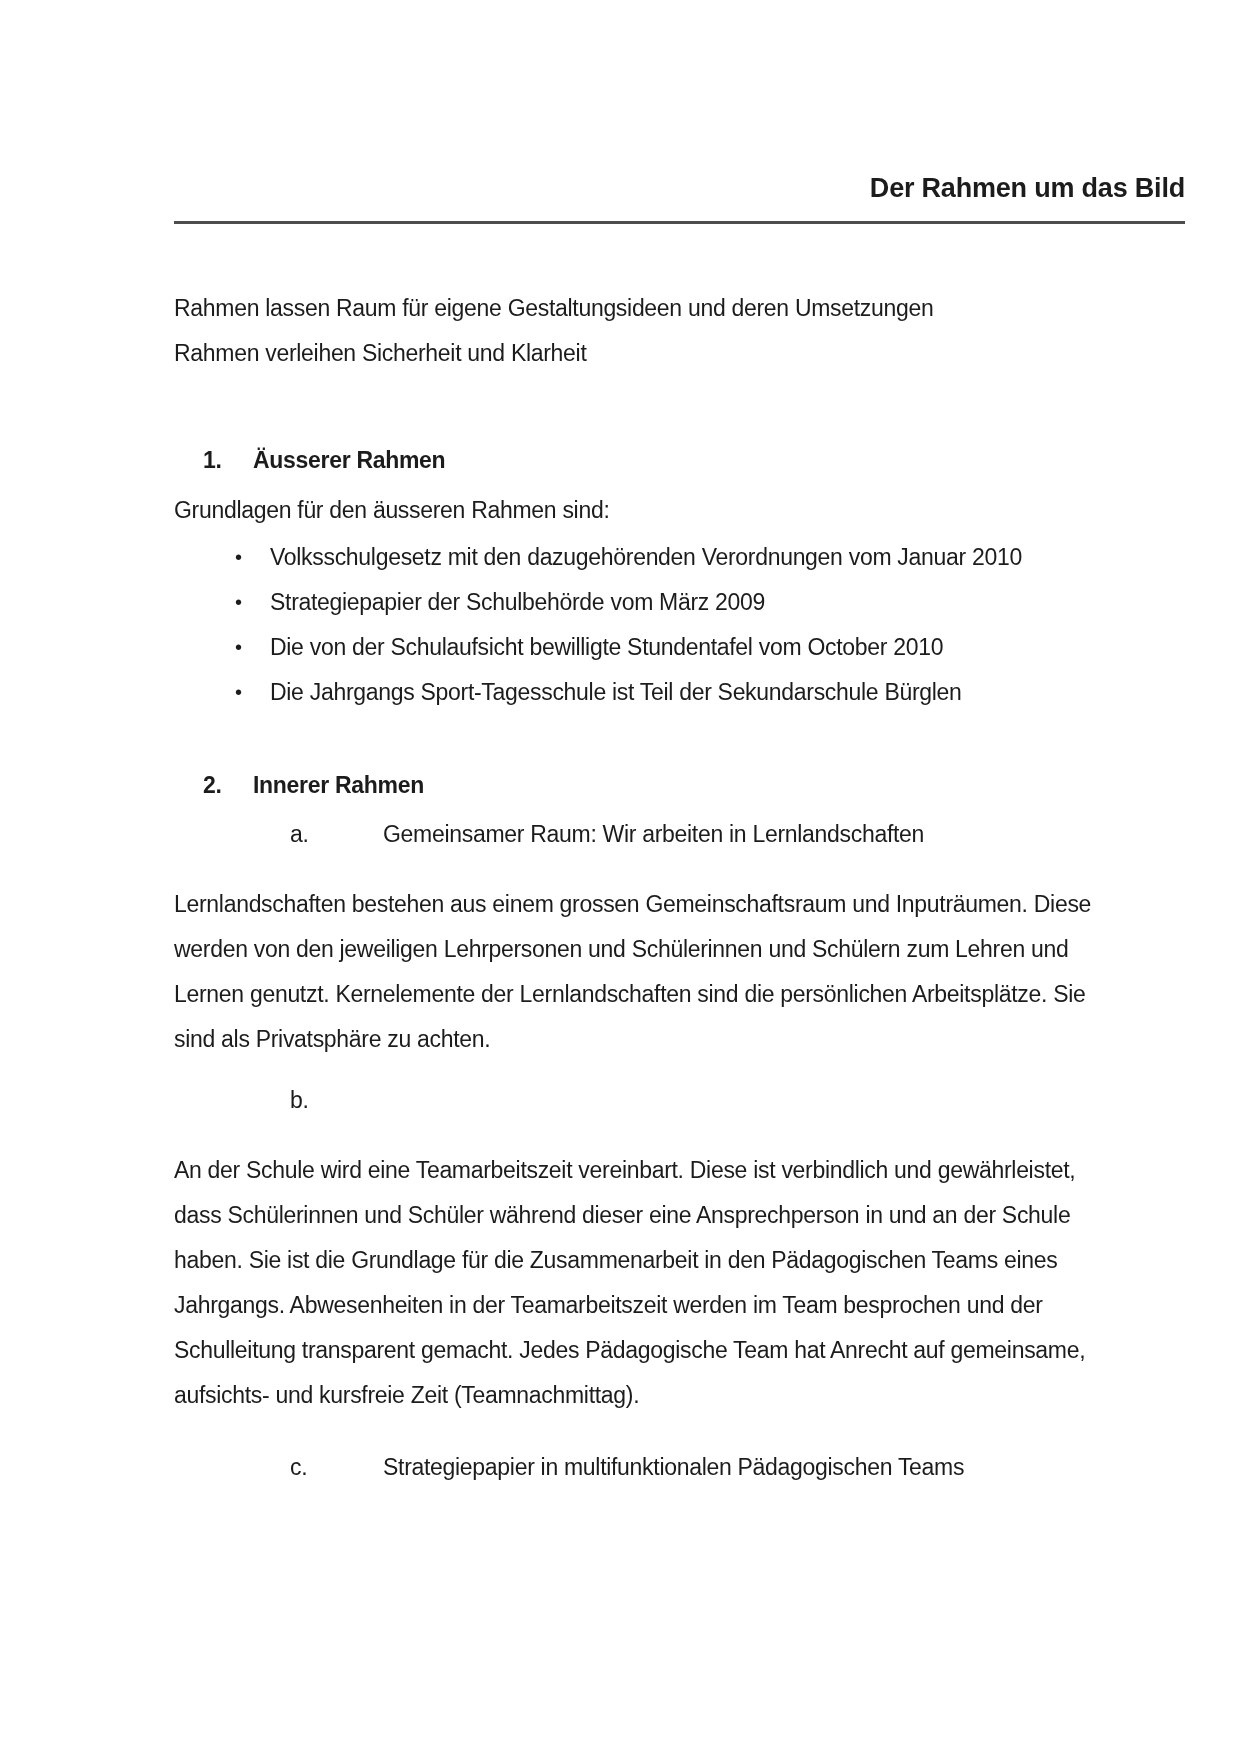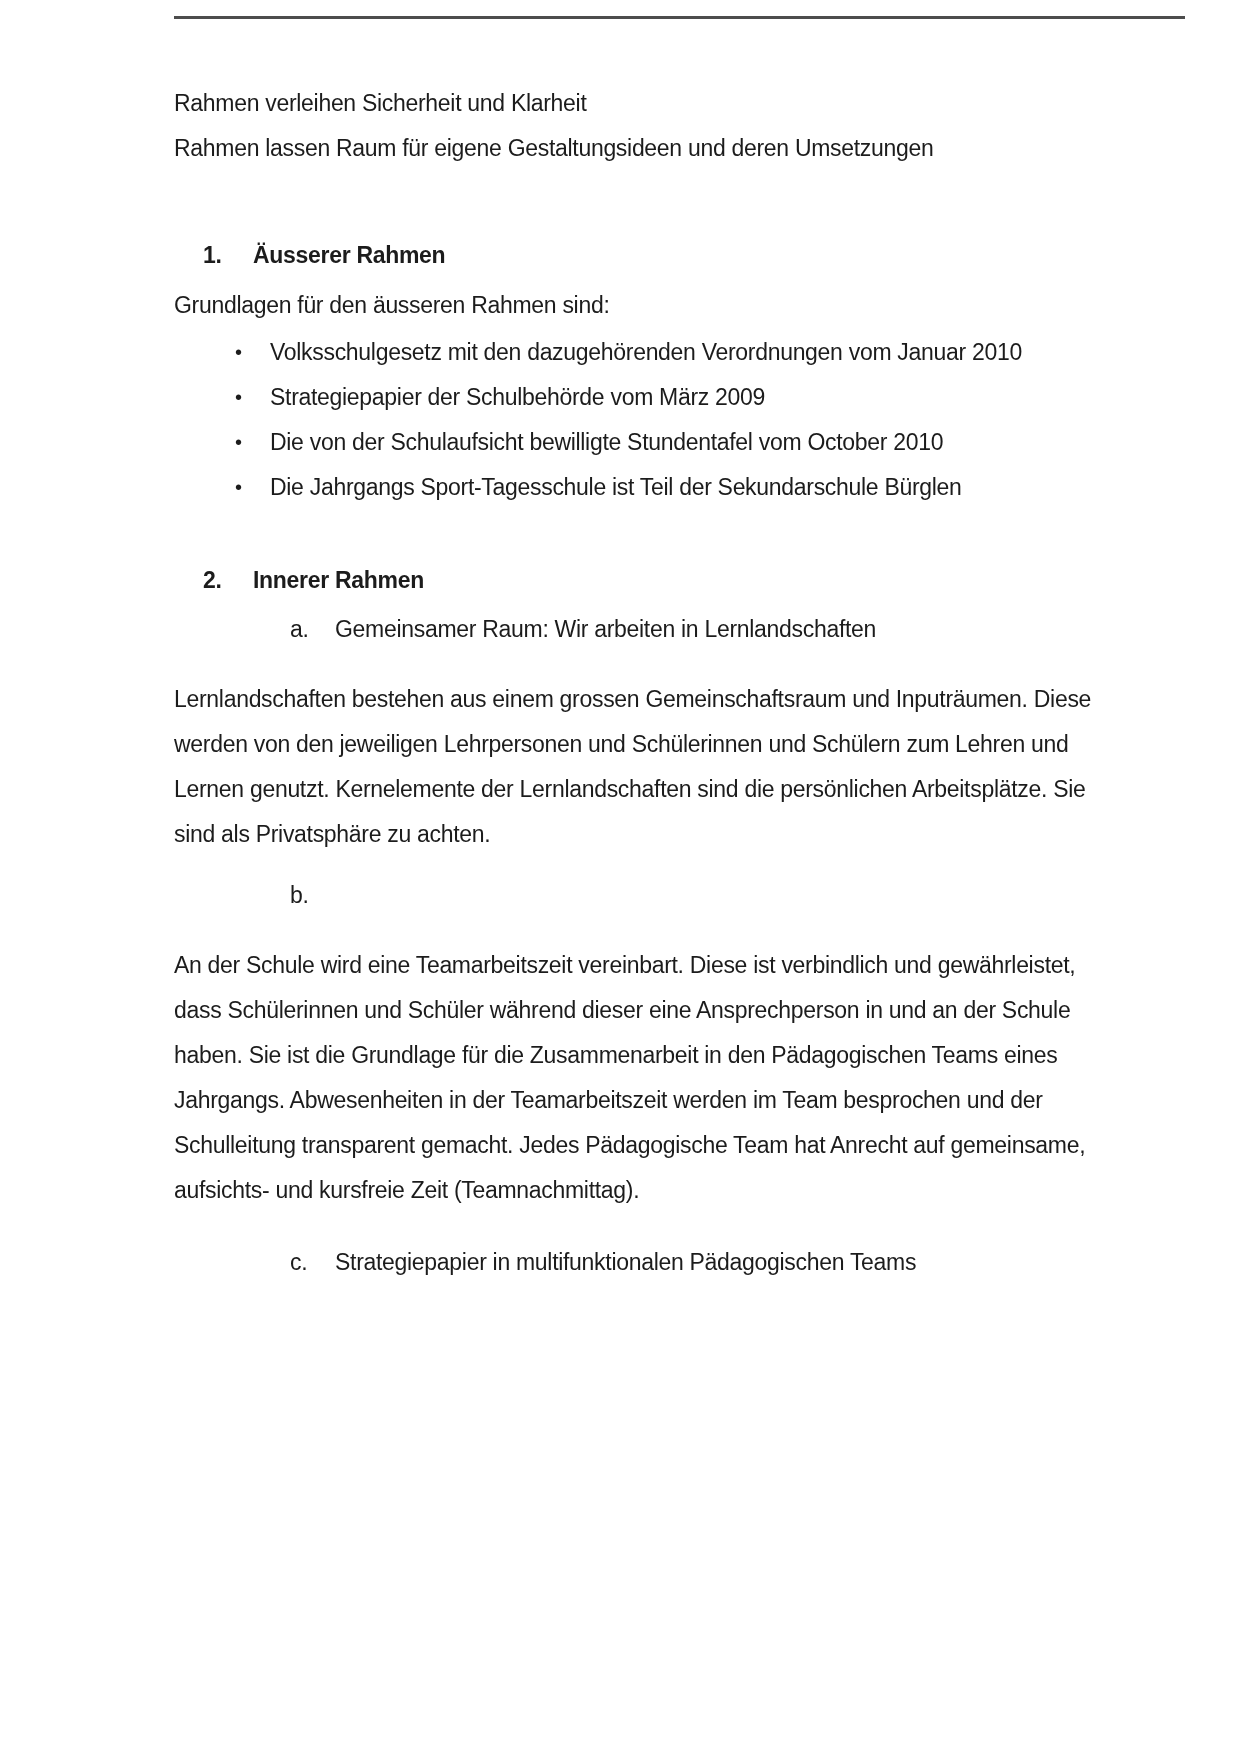--- a/index.html
+++ b/index.html
@@ -78,41 +78,43 @@
   .sub-heading {
     display: flex;
     padding-left: 116px;
   }
   .sub-heading .letter {
     width: 45px;
     flex: 0 0 45px;
   }
   .sub-heading .s-text {
     white-space: pre;
+    margin-left: 48px;
   }
   .sub-a { margin-top: 4px; }
   .sub-b { margin-top: 16px; }
   .sub-c { margin-top: 27px; }
   .body-para {
     white-space: pre-line;
     margin-top: 25px;
   }
 </style>
 </head>
 <body>
 
 <div class="page">
   <div class="content">
 
+    <div class="doc-title">Der Rahmen um das Bild</div>
 
     <div class="rule"></div>
 
     <div class="intro">
+      <div class="intro-line">Rahmen lassen Raum für eigene Gestaltungsideen und deren Umsetzungen</div>
       <div class="intro-line">Rahmen verleihen Sicherheit und Klarheit</div>
-      <div class="intro-line">Rahmen lassen Raum für eigene Gestaltungsideen und deren Umsetzungen</div>
     </div>
 
     <div class="section-heading section-heading-1">
       <span class="num">1.</span>
       <span class="h-text">Äusserer Rahmen</span>
     </div>
 
     <div class="lead">Grundlagen für den äusseren Rahmen sind:</div>
 
     <div class="bullet-list">

